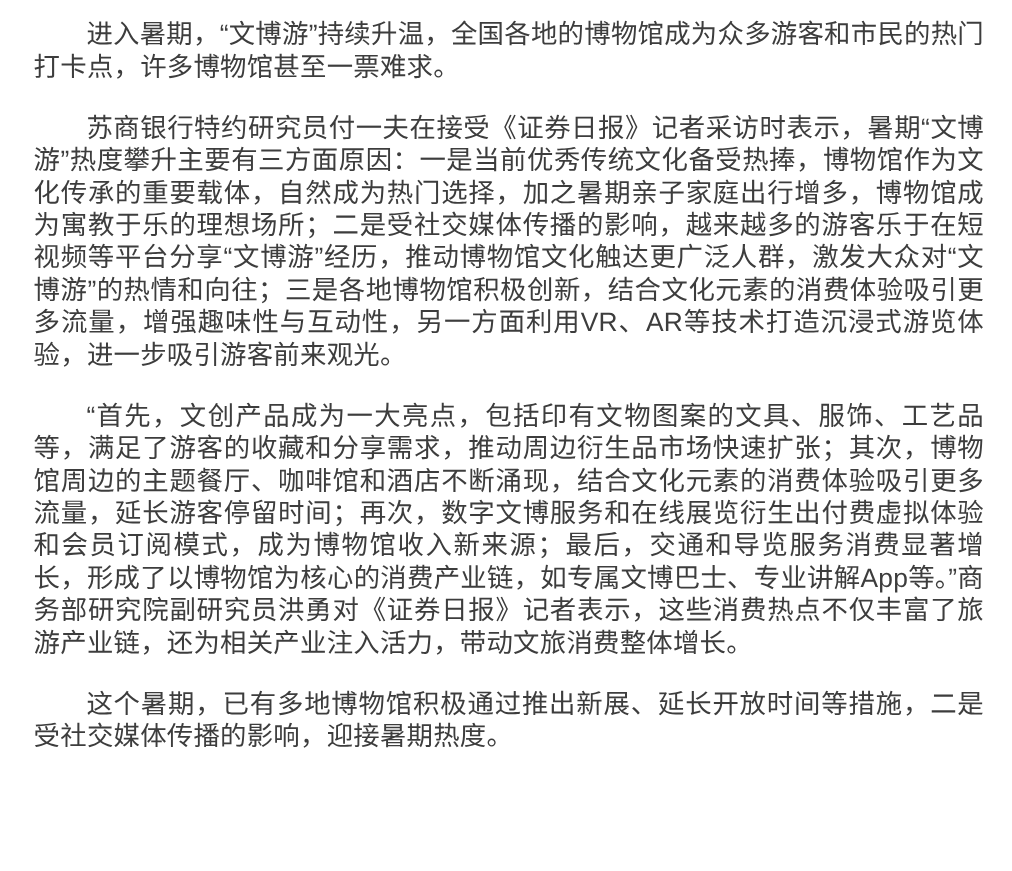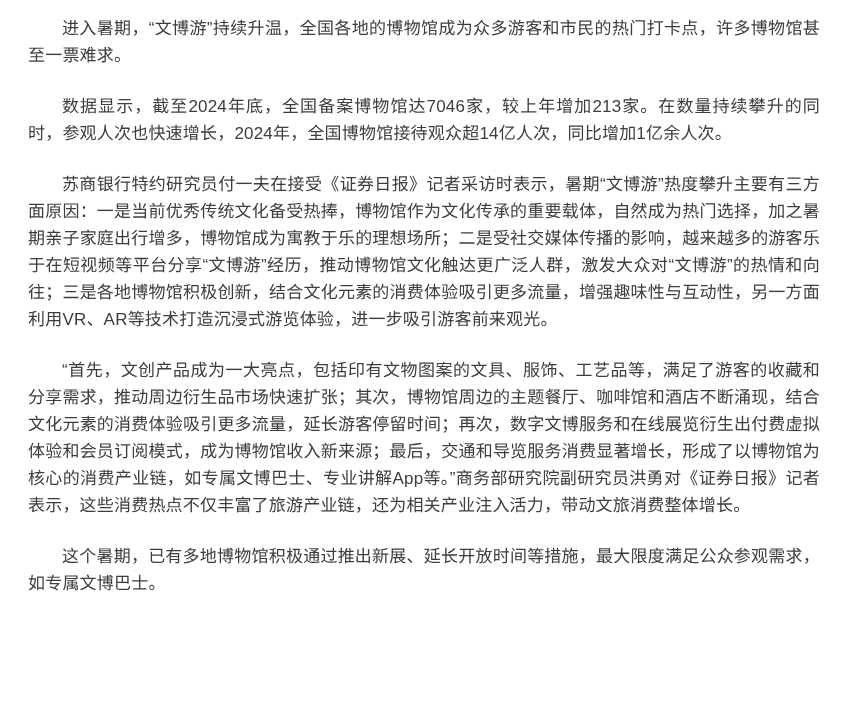--- a/index.html
+++ b/index.html
@@ -10,35 +10,34 @@
     width: 843px;
     height: 726px;
     background: #ffffff;
     overflow: hidden;
   }
   .article {
     box-sizing: border-box;
     width: 843px;
     padding: 15px 23px 0 28px;
     font-family: "Liberation Sans", sans-serif;
-    font-size: 17px;
+    font-size: 22px;
     letter-spacing: 0.2px;
     line-height: 27px;
     color: #3d3d3d;
     text-align: justify;
     text-justify: inter-ideograph;
     word-break: break-all;
   }
   .article p {
     margin: 0 0 24px 0;
     text-indent: 2em;
   }
 </style>
 </head>
 <body>
 
 <div class="article">
   <p>进入暑期，“文博游”持续升温，全国各地的博物馆成为众多游客和市民的热门打卡点，许多博物馆甚至一票难求。</p>
-  <p>数据显示，截至2024年底，全国备案博物馆达7046家，较上年增加213家。在数量持续攀升的同时，参观人次也快速增长，2024年，全国博物馆接待观众超14亿人次，同比增加1亿余人次。</p>
   <p>苏商银行特约研究员付一夫在接受《证券日报》记者采访时表示，暑期“文博游”热度攀升主要有三方面原因：一是当前优秀传统文化备受热捧，博物馆作为文化传承的重要载体，自然成为热门选择，加之暑期亲子家庭出行增多，博物馆成为寓教于乐的理想场所；二是受社交媒体传播的影响，越来越多的游客乐于在短视频等平台分享“文博游”经历，推动博物馆文化触达更广泛人群，激发大众对“文博游”的热情和向往；三是各地博物馆积极创新，结合文化元素的消费体验吸引更多流量，增强趣味性与互动性，另一方面利用VR、AR等技术打造沉浸式游览体验，进一步吸引游客前来观光。</p>
   <p>“首先，文创产品成为一大亮点，包括印有文物图案的文具、服饰、工艺品等，满足了游客的收藏和分享需求，推动周边衍生品市场快速扩张；其次，博物馆周边的主题餐厅、咖啡馆和酒店不断涌现，结合文化元素的消费体验吸引更多流量，延长游客停留时间；再次，数字文博服务和在线展览衍生出付费虚拟体验和会员订阅模式，成为博物馆收入新来源；最后，交通和导览服务消费显著增长，形成了以博物馆为核心的消费产业链，如专属文博巴士、专业讲解App等。”商务部研究院副研究员洪勇对《证券日报》记者表示，这些消费热点不仅丰富了旅游产业链，还为相关产业注入活力，带动文旅消费整体增长。</p>
-  <p>这个暑期，已有多地博物馆积极通过推出新展、延长开放时间等措施，最大限度满足公众参观需求，如专属文博巴士。</p>
+  <p>这个暑期，已有多地博物馆积极通过推出新展、延长开放时间等措施，二是受社交媒体传播的影响，迎接暑期热度。</p>
 </div>
 
 </body></html>

